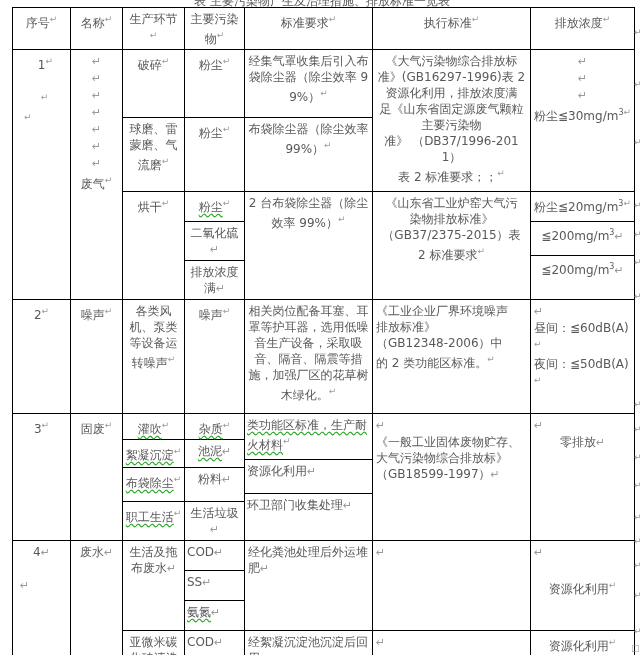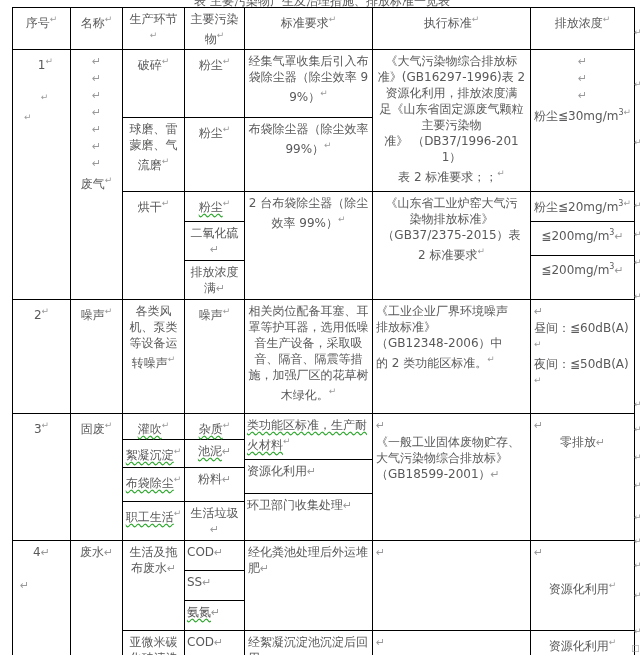--- a/index.html
+++ b/index.html
@@ -358,21 +358,21 @@
           </td>
                 </tr>
         </tbody>
             </table>
       </td>
 
       <td class="c-left">
         <span class="pil">↵</span><br>
         <span>《一般工业固体废物贮存、</span><br>
         <span>大气污染物综合排放标》</span><br>
-        <span>（GB18599-2001）</span><span class="pil">↵</span>
+        <span>（GB18599-1997）</span><span class="pil">↵</span>
       </td>
 
       <td class="c-center">
         <div class="c-left"><span class="pil">↵</span></div>
         <span>零排放</span><span class="pil">↵</span>
       </td>
     </tr>
 
     <tr>
       <td class="c-center" rowspan="2" style="height:152px;vertical-align:top">

